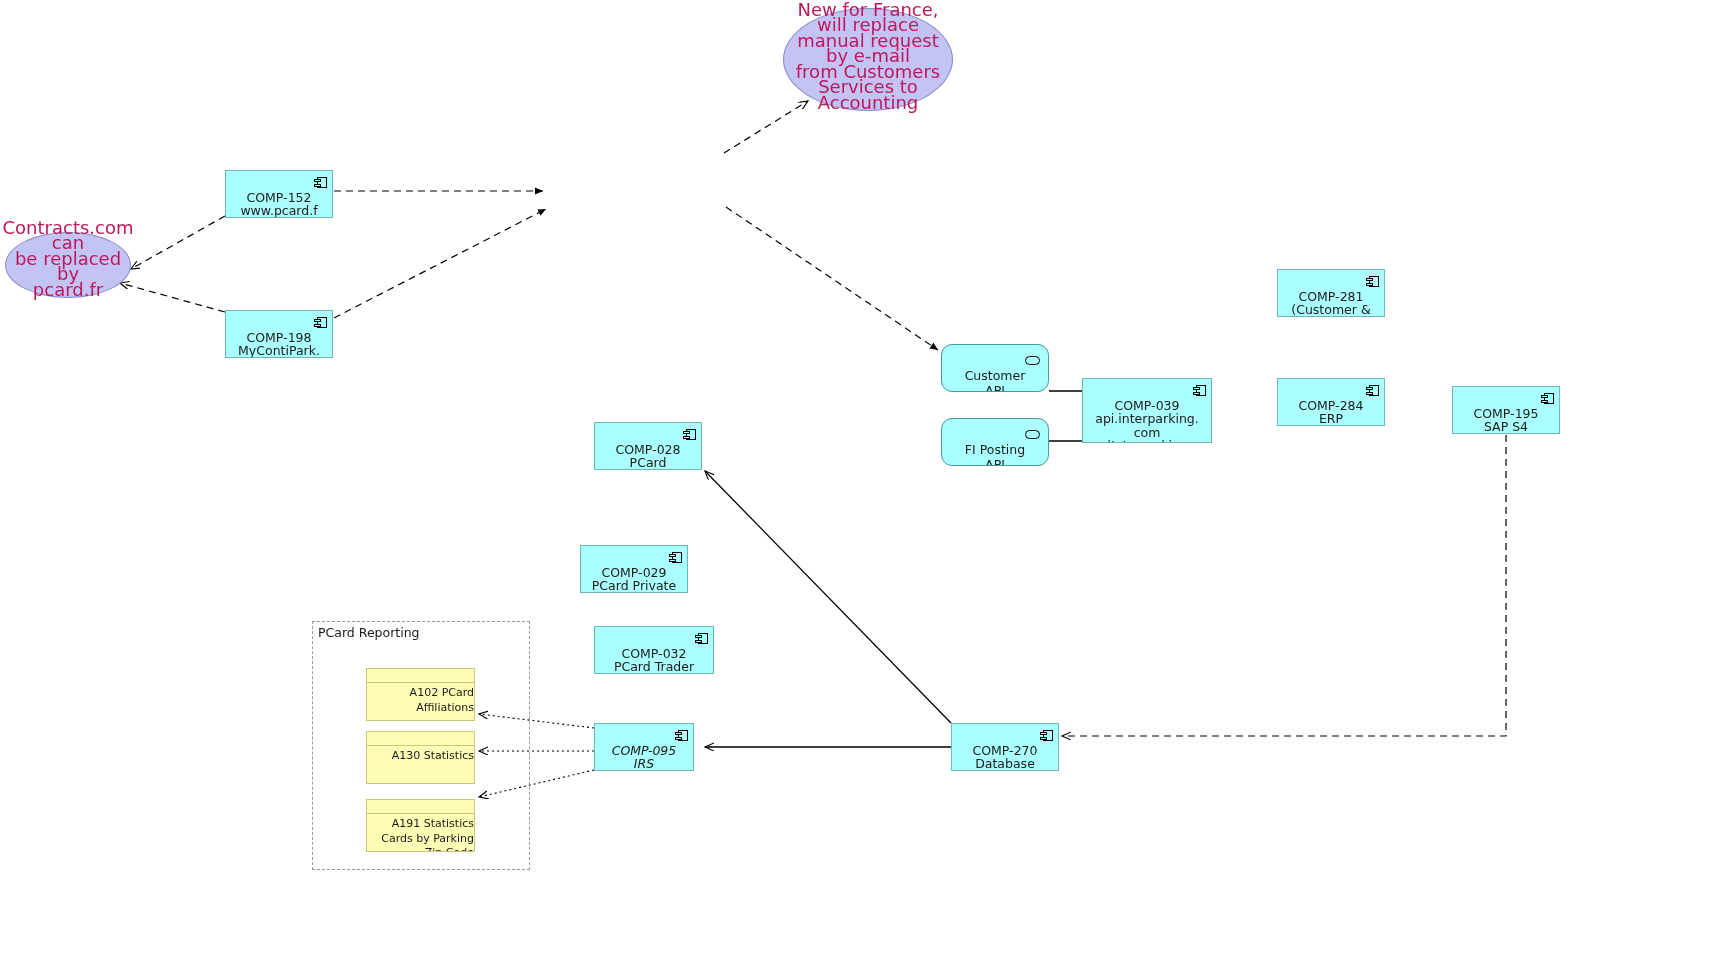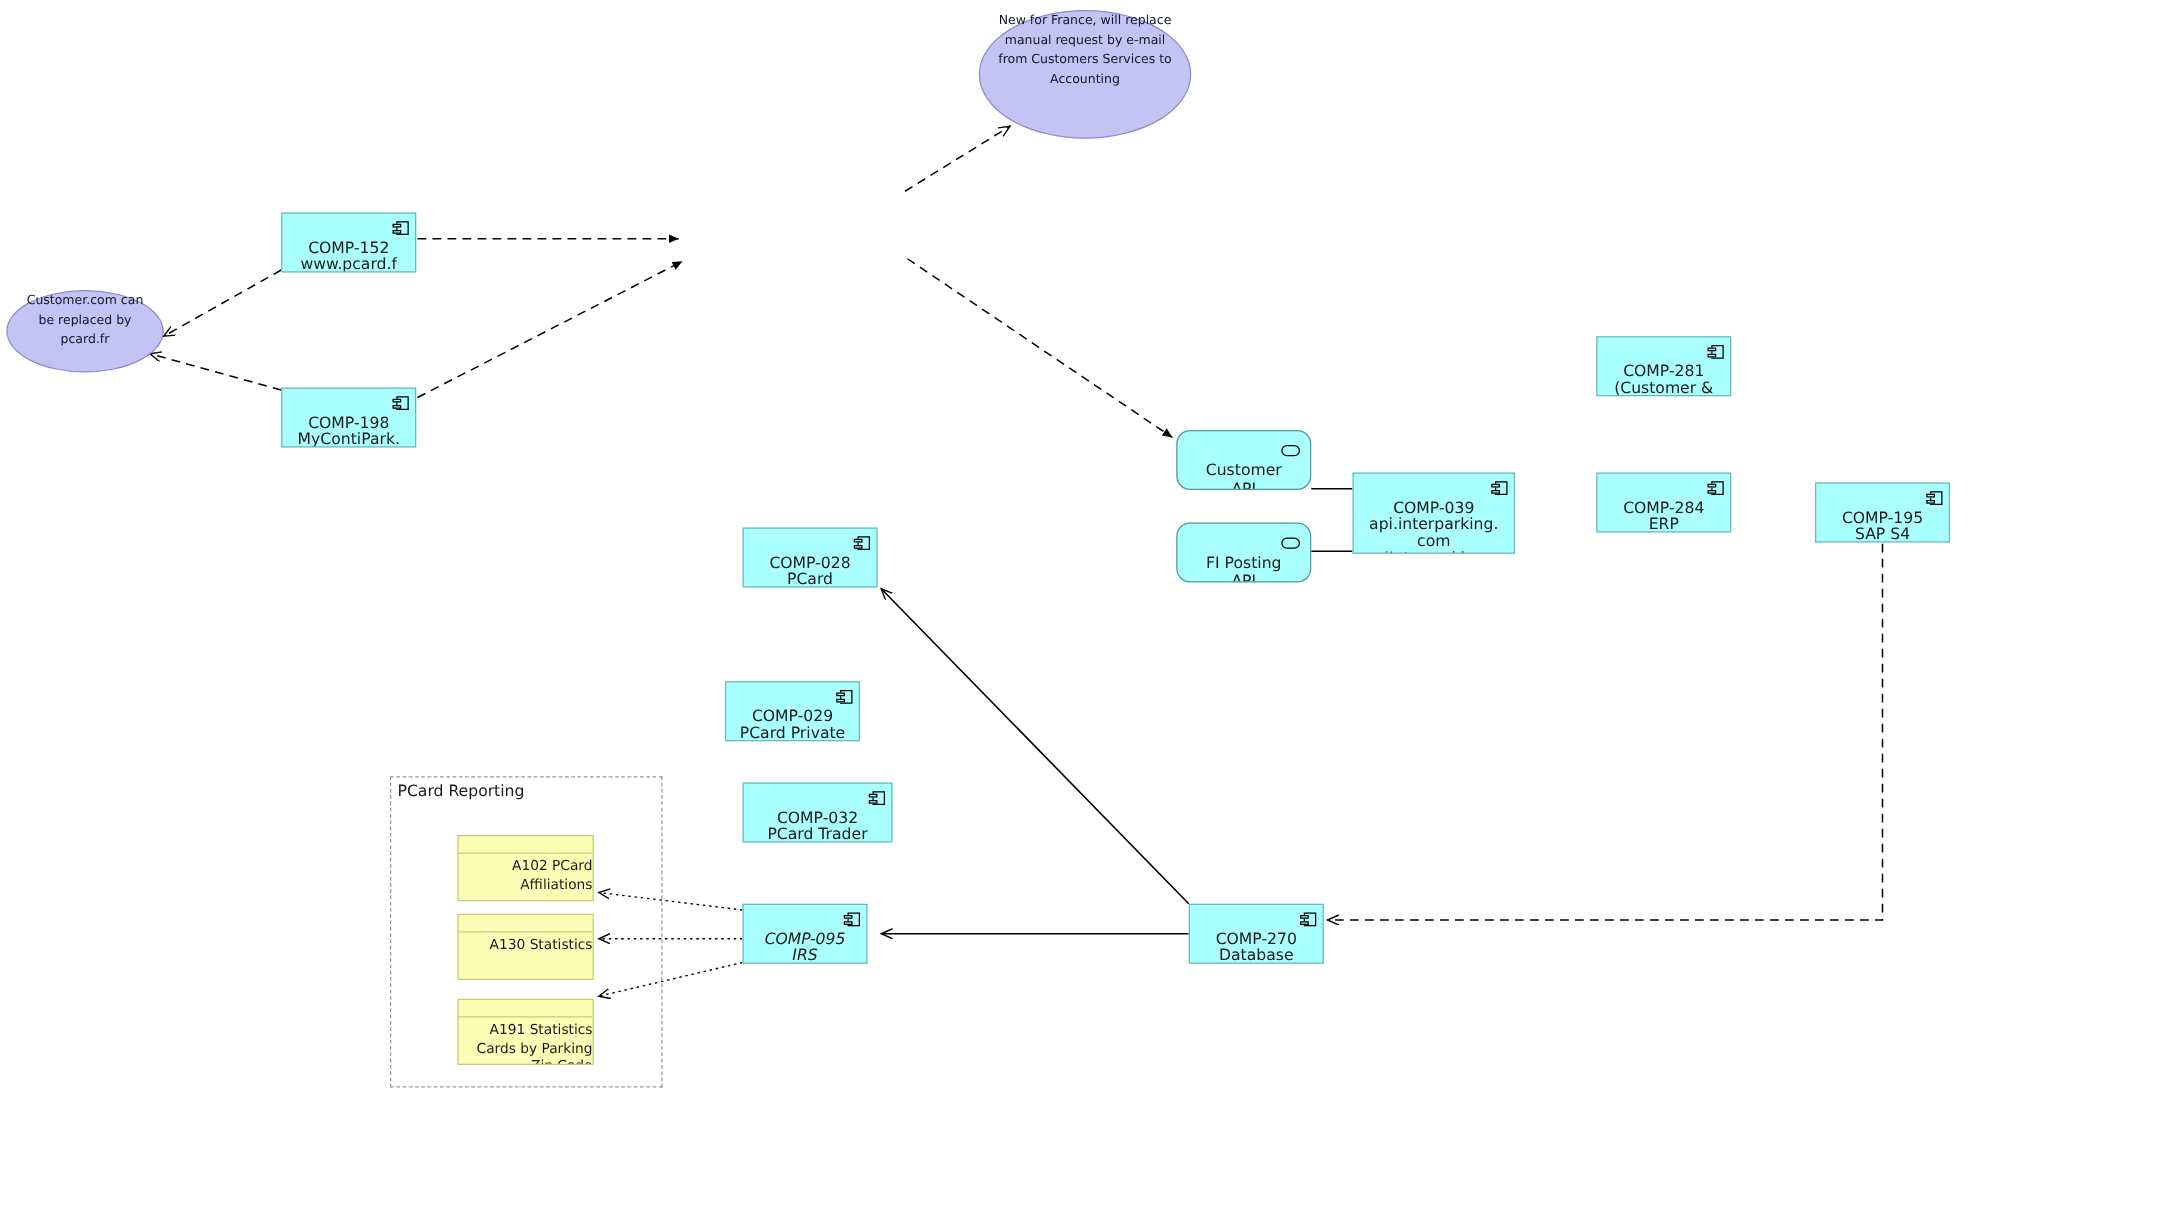--- a/index.html
+++ b/index.html
@@ -98,26 +98,26 @@
     box-sizing: border-box;
   }
 
   
   .note-ellipse {
     position: absolute;
     box-sizing: border-box;
     background: #c3c3f4;
     border: 1px solid #8b8bc8;
     border-radius: 50%;
-    color: #0f172a;
-    font-size: 10px;
+    color: #be185d;
+    font-size: 18px;
     line-height: 15.5px;
     text-align: center;
     display: flex;
-    align-items: flex-start;
+    align-items: flex-end;
     justify-content: center;
     white-space: pre-line;
     padding: 0 8px;
   }
 
   
   .artifact {
     position: absolute;
     box-sizing: border-box;
     background: #fdfdb5;
@@ -201,21 +201,21 @@
 
     <path d="M594,751 L479,751" fill="none" stroke="#000" stroke-width="1.1" stroke-dasharray="2,3" marker-end="url(#arrow-open)"></path>
 
     <path d="M594,770 L479,797" fill="none" stroke="#000" stroke-width="1.1" stroke-dasharray="2,3" marker-end="url(#arrow-open)"></path>
   </svg>
 
   <div class="group-frame" style="left:312px; top:621px; width:218px; height:249px;"></div>
   <div class="group-title" style="left:315px; top:625px;">PCard Reporting</div>
 
   <div class="note-ellipse" style="left:5px; top:232px; width:126px; height:66px;">
-    <span>Customer.com can
+    <span>Contracts.com can
 be replaced by
 pcard.fr</span>
   </div>
 
   <div class="note-ellipse" style="left:783px; top:8px; width:170px; height:103px;">
     <span>New for France, will replace
 manual request by e-mail
 from Customers Services to
 Accounting</span>
   </div>

